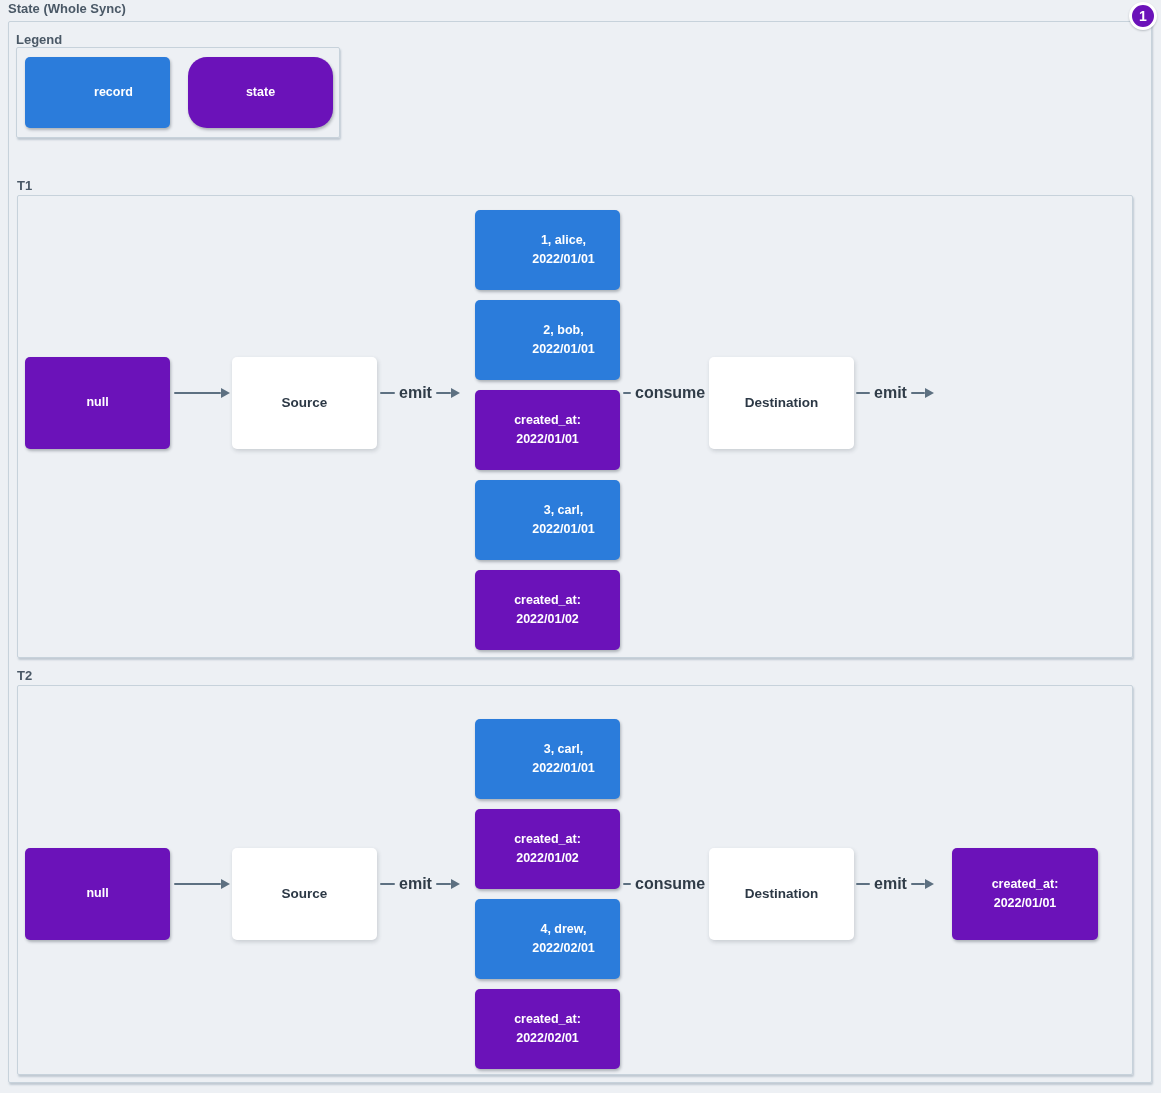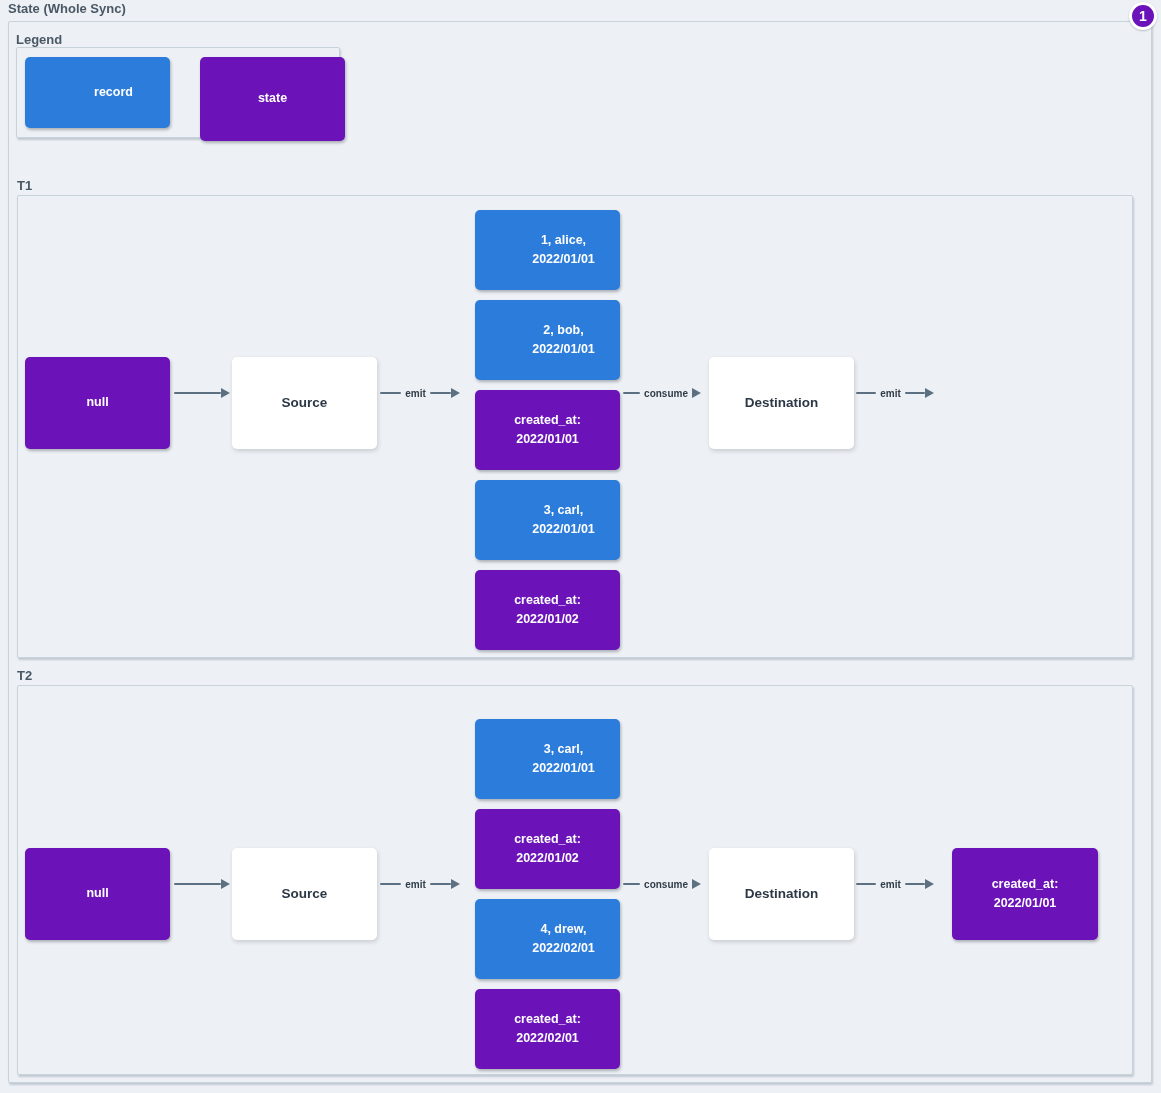--- a/index.html
+++ b/index.html
@@ -89,21 +89,21 @@
   }
   .arrow .head {
     width: 0; height: 0;
     border-top: 5px solid transparent;
     border-bottom: 5px solid transparent;
     border-left: 9px solid var(--arrow);
     flex: 0 0 auto;
   }
   .arrow .lbl {
     flex: 0 0 auto;
-    font-size: 10px;
+    font-size: 16px;
     font-weight: 700;
     color: var(--edge-text);
     margin: 0 4px;
     white-space: nowrap;
   }
 
   #badge {
     position: absolute;
     left: 1129px; top: 2px;
     width: 28px; height: 28px;
@@ -126,21 +126,21 @@
 
   <div class="container-label" style="left:8px; top:1px;">State (Whole Sync)</div>
 
   <div class="container" style="left:8px; top:21px; width:1144px; height:1062px;"></div>
 
   <div id="badge">1</div>
 
   <div class="container-label" style="left:16px; top:32px;">Legend</div>
   <div class="container" style="left:16px; top:47px; width:324px; height:91px;"></div>
   <div class="node record" style="left:25px; top:57px; height:71px;">record</div>
-  <div class="node state" style="left:200px; top:57px; height:84px;">state</div>
+  <div class="node state" style="left:188px; top:57px; height:71px;border-radius:19px;">state</div>
 
   <div class="container-label" style="left:17px; top:178px;">T1</div>
   <div class="container" style="left:17px; top:195px; width:1116px; height:463px;"></div>
 
   <div class="node state" style="left:25px; top:357px;">null</div>
 
   <div class="arrow" style="left:174px; top:387px; width:56px;">
     <div class="seg"></div>
     <div class="head"></div>
   </div>

